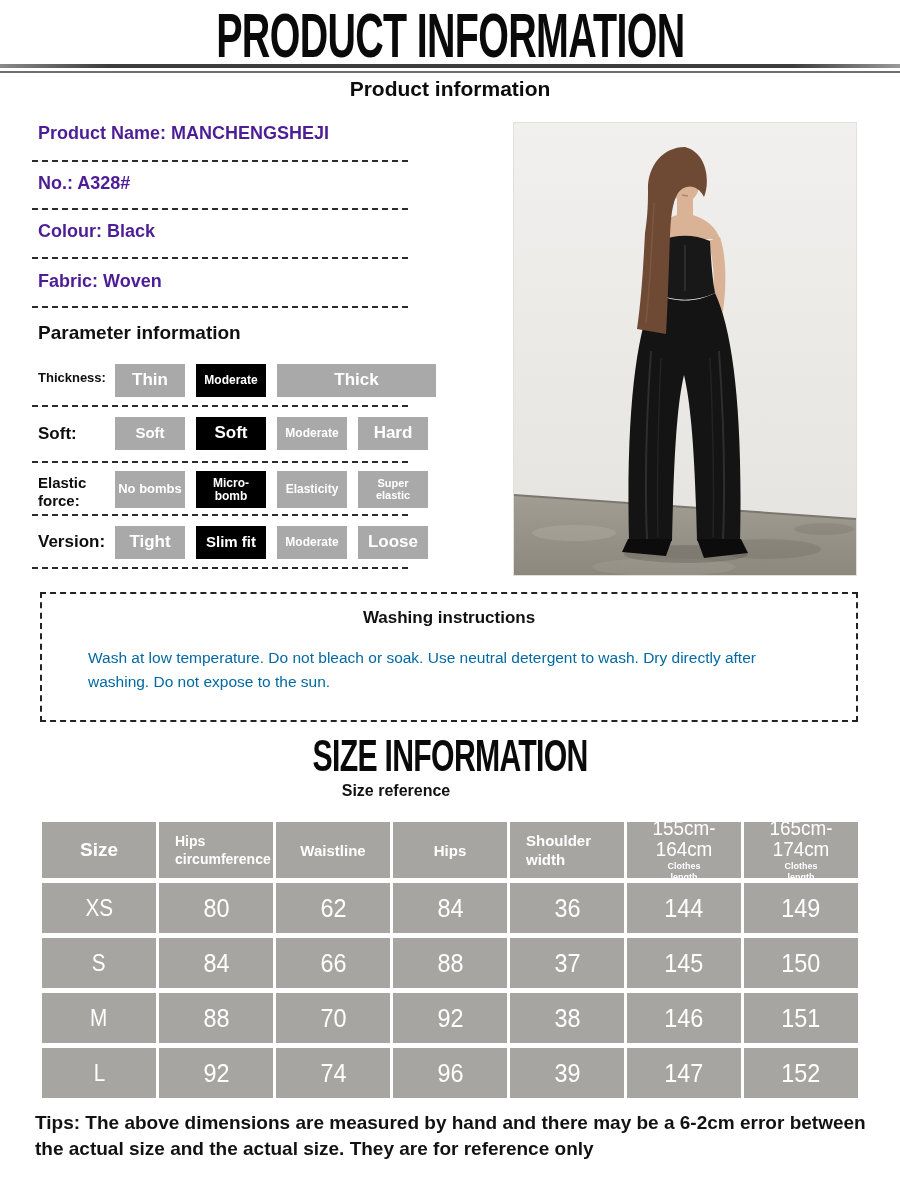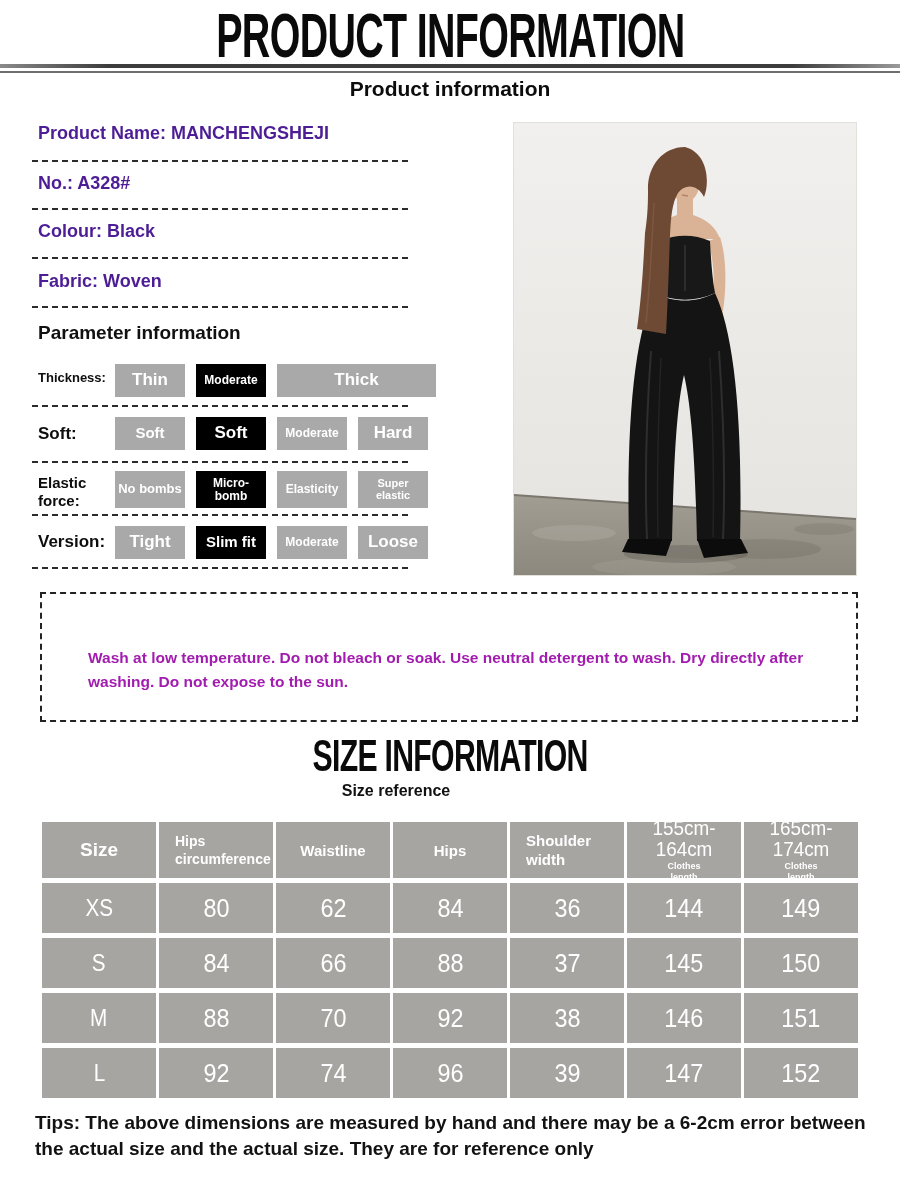--- a/index.html
+++ b/index.html
@@ -33,21 +33,21 @@
     cursor:default;
   }
   .opt.wide{width:159px}
   .opt.sel{background:#000}
   .f17{font-size:17px}.f15{font-size:15px}.f13{font-size:13px}.f12{font-size:12px}.f11{font-size:11px}
   .wrapnarrow{display:inline-block;width:46px}
 
   
   .washbox{left:40px;top:592px;width:814px;height:126px;border:2px dashed #232323;background:#fff}
   .washtitle{left:0;top:14px;width:100%;text-align:center;font-weight:bold;font-size:17px}
-  .washbody{left:46px;top:52px;width:730px;font-weight:bold;font-size:15.5px;line-height:1.55;color:#a21caf}
+  .washbody{left:46px;top:52px;width:730px;font-weight:normal;font-size:15.5px;line-height:1.55;color:#0369a1}
 
   
   .size-mega-wrap{left:0;top:734px;width:900px;text-align:center;line-height:1}
   .size-mega{display:inline-block;font-size:42px;font-weight:900;color:#0a0a0a;letter-spacing:-1px;transform:scale(.72,1.05);transform-origin:center top;white-space:nowrap}
   .size-sub{left:0;top:782px;width:792px;text-align:center;font-weight:bold;font-size:16px}
 
   .size-table{
     left:42px;top:822px;width:816px;display:grid;
     grid-template-columns:repeat(7,1fr);
     grid-template-rows:56px 50px 50px 50px 50px;
@@ -171,20 +171,21 @@
     <ellipse cx="171" cy="60" rx="14.5" ry="19" fill="#dab295"></ellipse>
     <path d="M165,58 l6,1 M176,59 l6,0" stroke="#6b4a38" stroke-width="1.6"></path>
     <path d="M168,72 l6,1" stroke="#b4836b" stroke-width="1.4"></path>
 
     <path d="M171,24 C148,24 133,44 134,68 C134,86 133,96 131,110 C129,150 127,178 123,206 L152,211 C154,176 155,140 156,112 C157,94 158,80 164,70 C172,60 184,62 190,74 C196,60 194,30 171,24 Z" fill="#6e4a35"></path>
     <path d="M140,80 C138,120 136,160 132,200" stroke="#7d5740" stroke-width="1.5" fill="none"></path>
   </svg>
 </div>
 
 <div class="abs washbox">
+  <div class="abs washtitle">Washing instructions</div>
   <div class="abs washbody">Wash at low temperature. Do not bleach or soak. Use neutral detergent to wash. Dry directly after washing. Do not expose to the sun.</div>
 </div>
 
 <div class="abs size-mega-wrap">
   <span class="size-mega">SIZE INFORMATION</span>
 </div>
 <div class="abs size-sub">Size reference</div>
 
 <div class="abs size-table">
 

